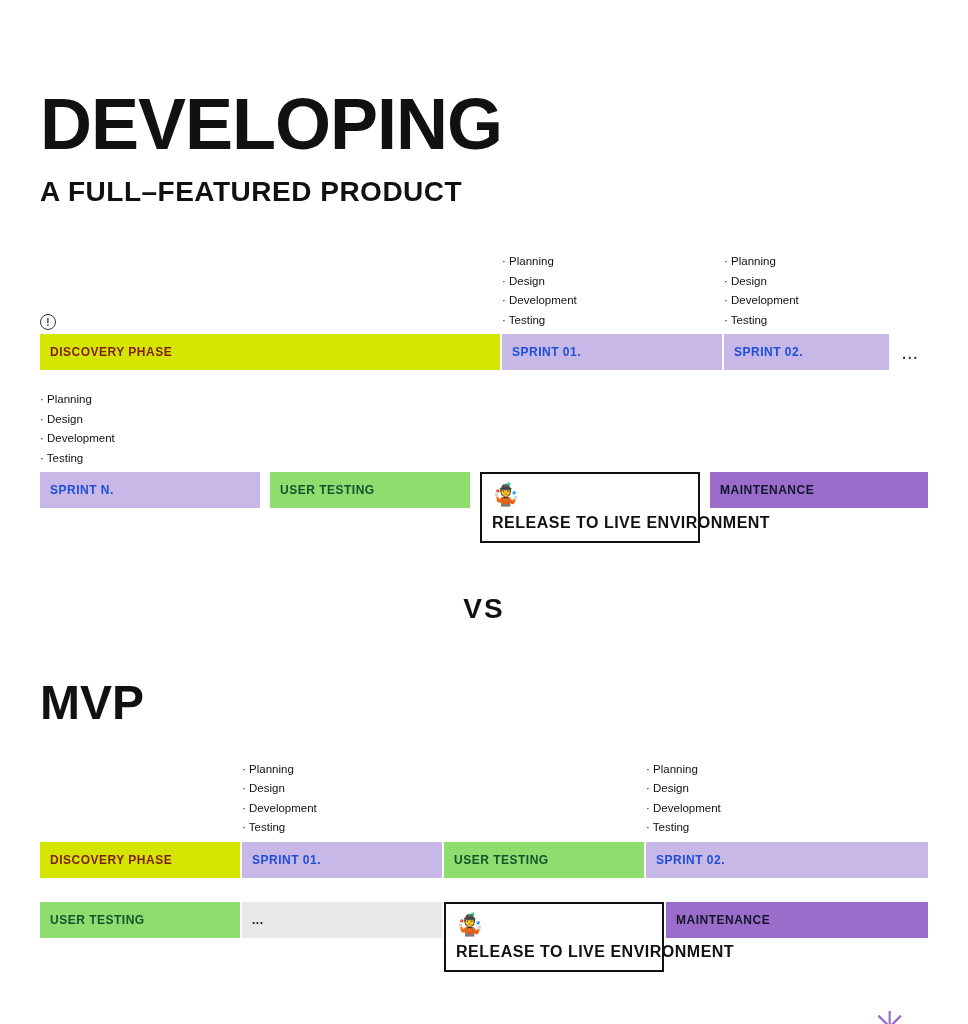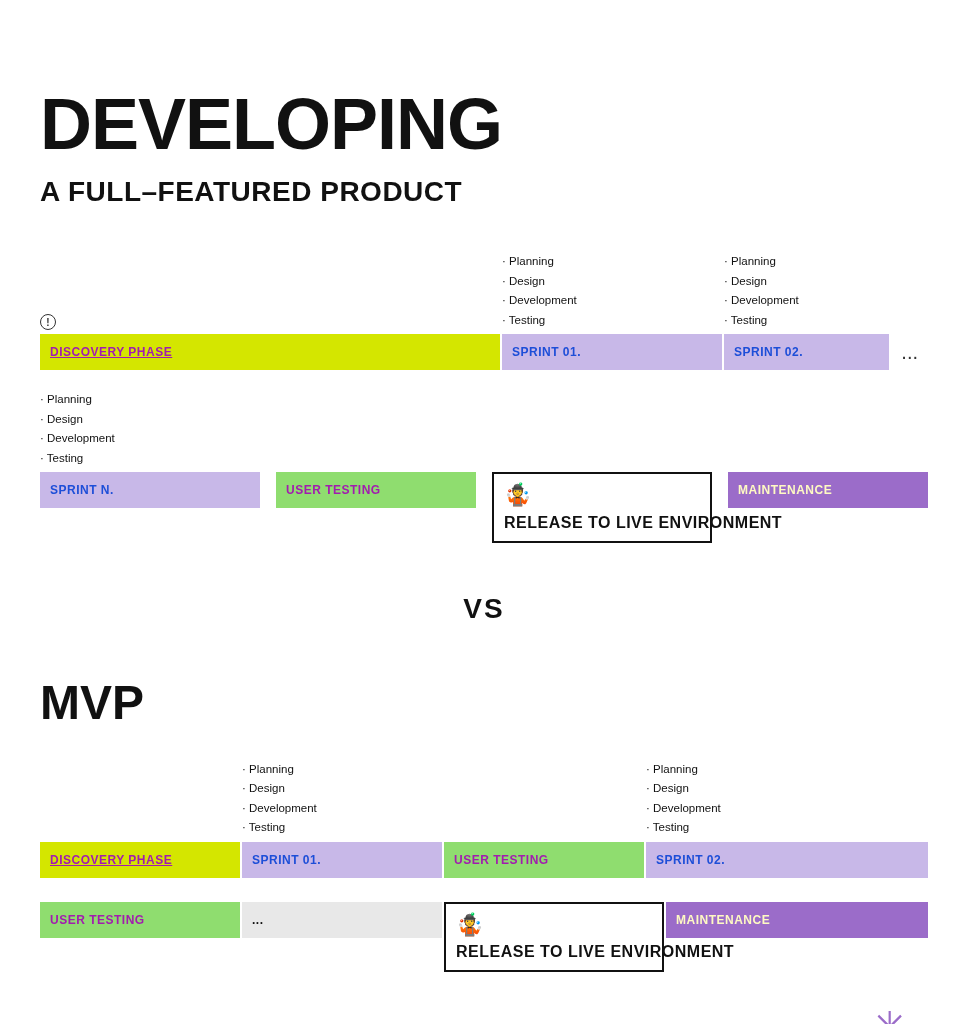--- a/index.html
+++ b/index.html
@@ -84,24 +84,24 @@
       align-items: center;
       justify-content: flex-start;
       padding: 0 10px;
       font-size: 12px;
       font-weight: 700;
       letter-spacing: 0.5px;
       white-space: nowrap;
       height: 36px;
     }
 
-    .bar-yellow { background: #d4e600; color: #a21caf; text-decoration: underline; }
+    .bar-yellow { background: #d4e600; color: #7f1d1d; }
     .bar-lavender { background: #c8b8e8; color: #1d4ed8; }
-    .bar-green { background: #8fdd6f; color: #a21caf; }
-    .bar-purple { background: #9b6cc9; color: #fef9c3; }
+    .bar-green { background: #8fdd6f; color: #14532d; }
+    .bar-purple { background: #9b6cc9; color: #0f172a; }
     .bar-light-gray { background: #e8e8e8; color: #111; }
     .bar-outline {
       background: #fff;
       border: 2px solid #111;
       color: #111;
       font-size: 17px;
       font-weight: 700;
       line-height: 1.2;
       height: auto;
       padding: 8px 10px;
@@ -217,21 +217,21 @@
           <li>Planning</li>
           <li>Design</li>
           <li>Development</li>
           <li>Testing</li>
         </ul>
       </div>
 
       <div style="flex:1;"></div>
     </div>
 
-    <div style="display:flex; align-items:stretch; gap:16px;">
+    <div style="display:flex; align-items:stretch; gap:10px;">
       <div class="bar bar-lavender" style="width:220px; min-width:220px;">
         <span>SPRINT N.</span>
       </div>
       <div class="bar bar-green" style="width:200px; min-width:200px;">
         <span>USER TESTING</span>
       </div>
       <div class="bar bar-outline" style="width:220px; min-width:220px;">
         <span class="release-box-emoji">🤹</span>
         <span class="release-box-text">RELEASE TO LIVE ENVIRONMENT</span>
       </div>

